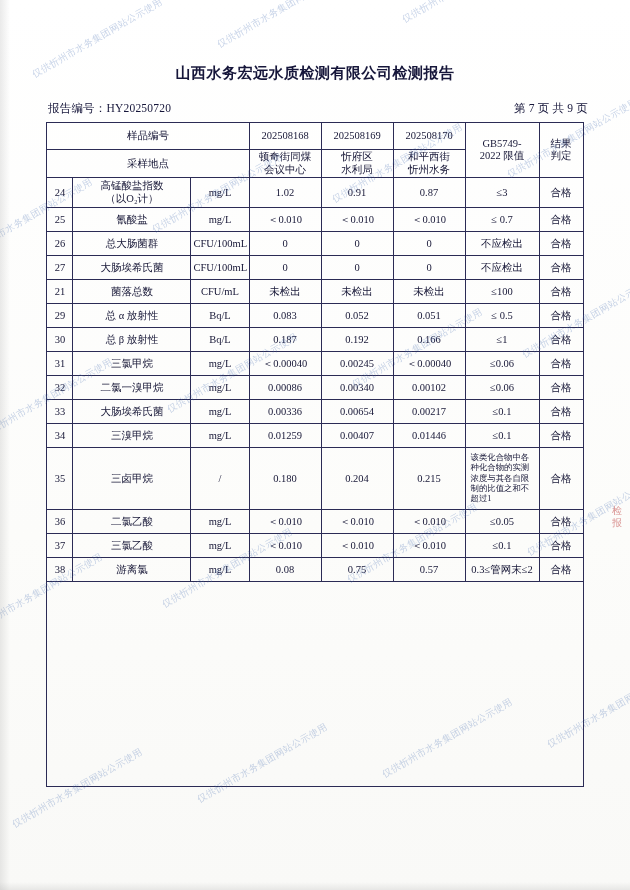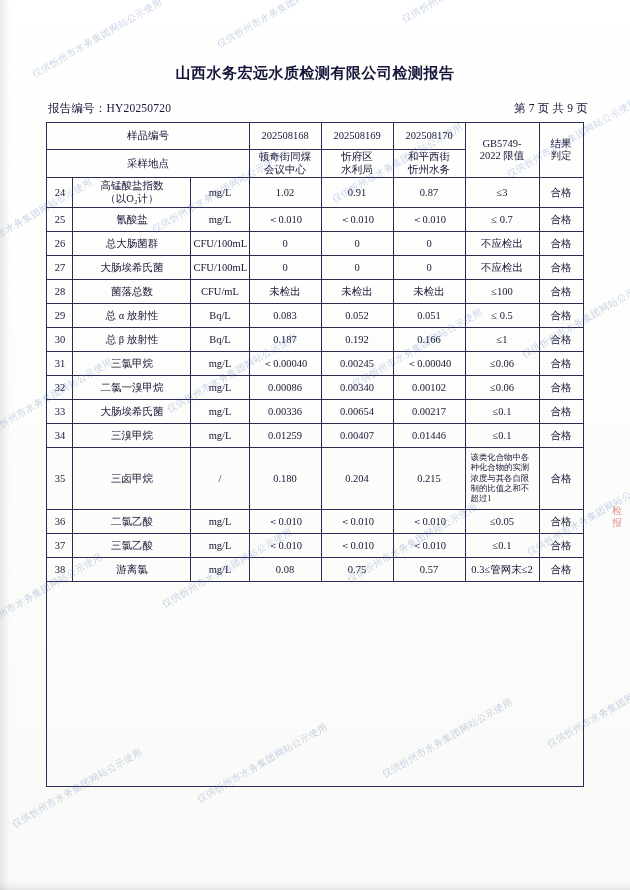--- a/index.html
+++ b/index.html
@@ -268,21 +268,21 @@
           <td class="name-cell">大肠埃希氏菌</td>
           <td>CFU/100mL</td>
           <td>0</td>
           <td>0</td>
           <td>0</td>
           <td>不应检出</td>
           <td>合格</td>
         </tr>
 
         <tr class="row-h">
-          <td>28</td>
+          <td>21</td>
           <td class="name-cell">菌落总数</td>
           <td>CFU/mL</td>
           <td>未检出</td>
           <td>未检出</td>
           <td>未检出</td>
           <td>≤100</td>
           <td>合格</td>
         </tr>
 
         <tr class="row-h">

